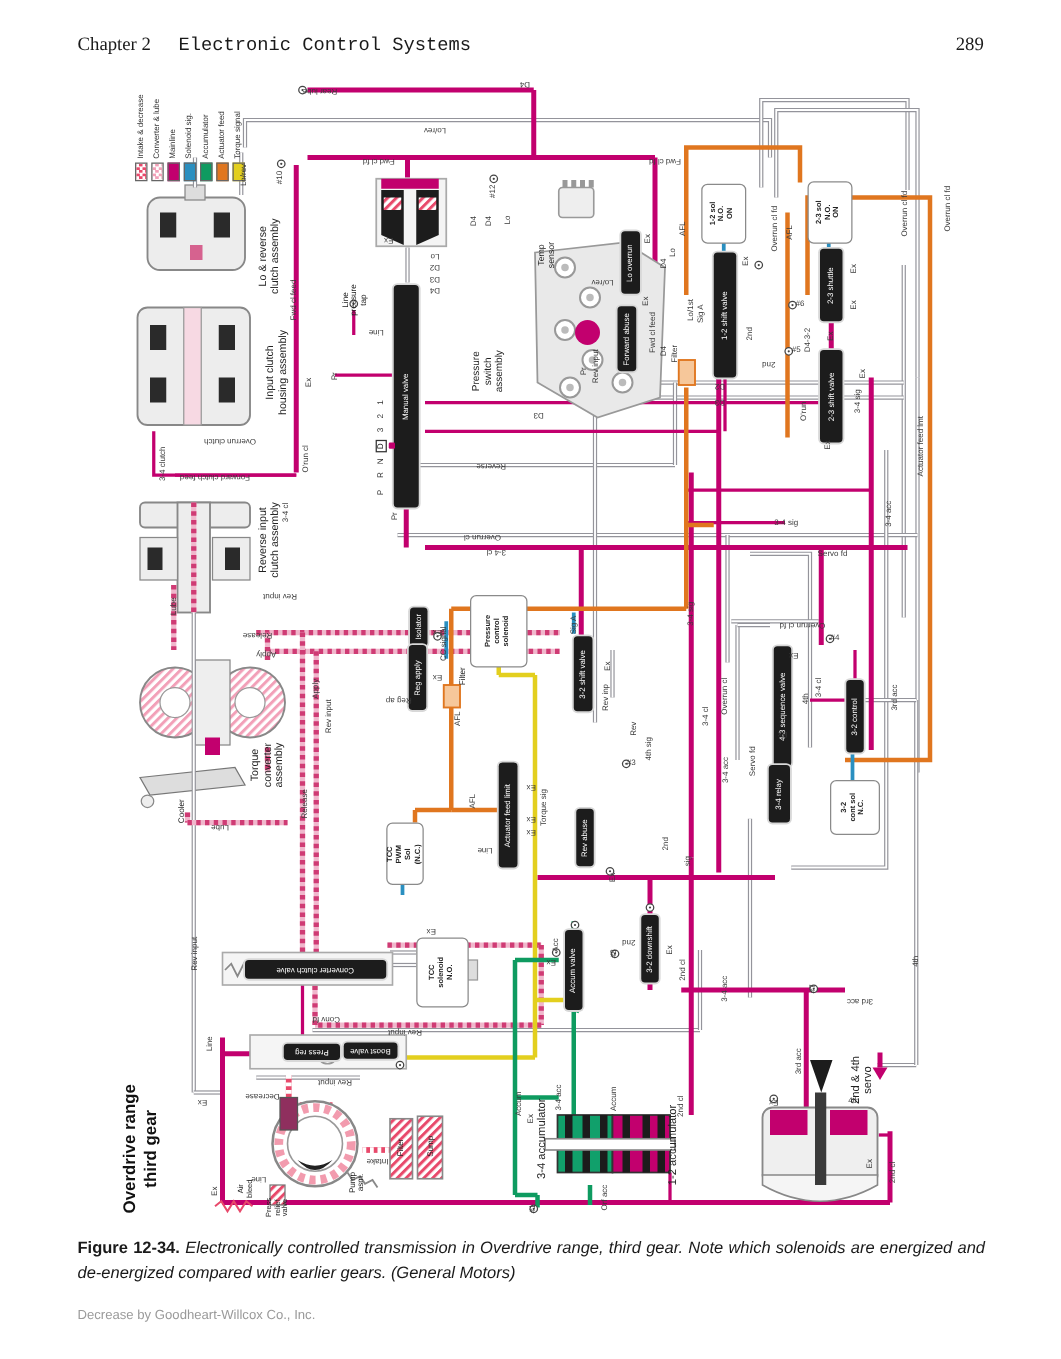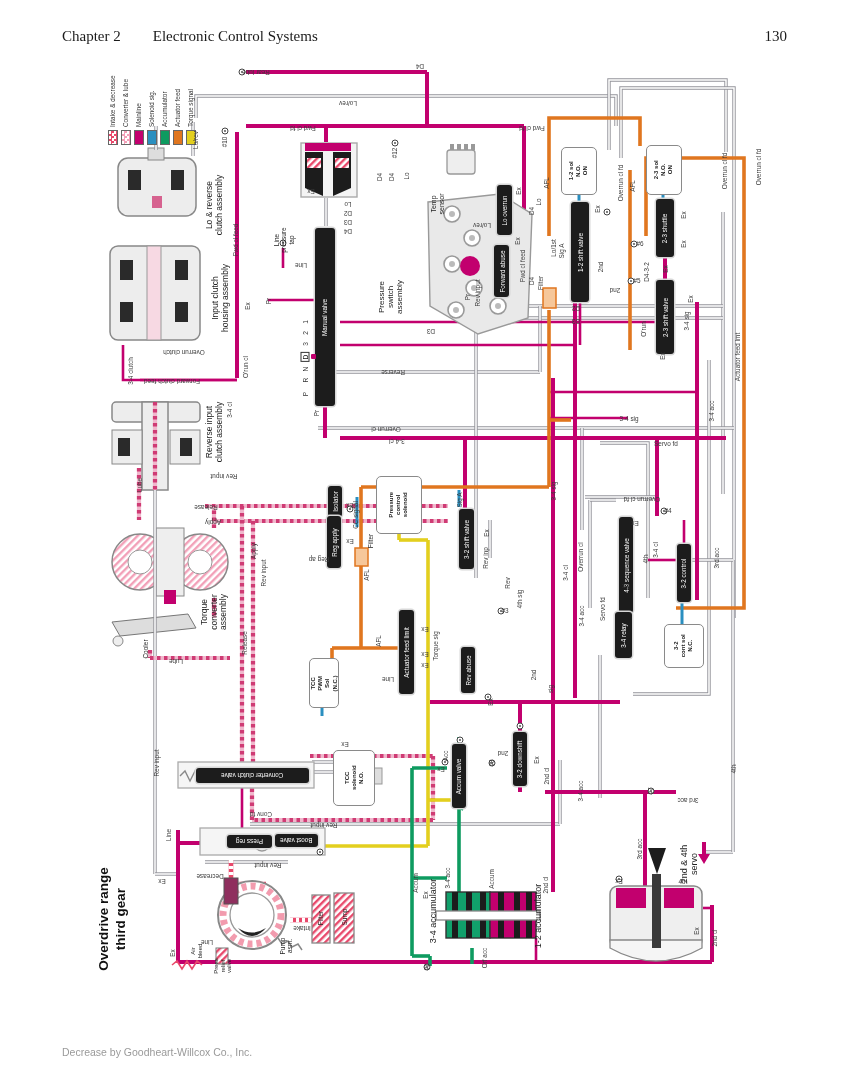--- a/index.html
+++ b/index.html
@@ -1,20 +1,20 @@
 <!DOCTYPE html>
 <html><head>
 <meta charset="utf-8">
 <style>
   html,body{margin:0;padding:0;background:#fff;}
   .page{position:relative;width:849px;height:1087px;background:#fff;overflow:hidden;
         font-family:"Liberation Sans",sans-serif;}
   .header{position:absolute;top:28px;left:62px;right:62px;height:20px;
           font-family:"Liberation Serif",serif;font-size:15px;color:#1a1a1a;}
-  .htitle{margin-left:32px;}
+  .htitle{margin-left:22px;font-family:Liberation Mono, monospace;}
   .pageno{position:absolute;right:0;top:0;}
   svg.dsvg{position:absolute;left:0;top:0;}
   
   .ml{stroke:#c2006e;stroke-width:4;fill:none;}
   .mls{stroke:#c2006e;stroke-width:2.6;fill:none;}
   .gr{stroke:#94949b;stroke-width:3.4;fill:none;}
   .grc{stroke:#ffffff;stroke-width:1.5;fill:none;}
   .or{stroke:#e0761f;stroke-width:3.6;fill:none;}
   .yl{stroke:#e3cf1e;stroke-width:3.6;fill:none;}
   .gn{stroke:#0e9b60;stroke-width:3.6;fill:none;}
@@ -48,21 +48,21 @@
   .caption em{font-style:italic;}
   .footer{position:absolute;left:62px;top:1046px;font-size:10.5px;color:#9a9a9a;}
 </style>
 </head>
 <body>
 
 <div class="page">
 
   <div class="header">
     <span>Chapter 2</span><span class="htitle">Electronic Control Systems</span>
-    <span class="pageno">130</span>
+    <span class="pageno">289</span>
   </div>
 
   <svg class="dsvg" width="849" height="1087" viewBox="0 0 849 1087">
     <defs>
       <pattern id="hp" width="5" height="5" patternTransform="rotate(45)" patternUnits="userSpaceOnUse">
         <rect width="5" height="5" fill="#fff"></rect>
           <rect width="2.4" height="5" fill="#e8496b"></rect>
       </pattern>
       <pattern id="hpl" width="5" height="5" patternTransform="rotate(45)" patternUnits="userSpaceOnUse">
         <rect width="5" height="5" fill="#fff"></rect>
@@ -693,15 +693,16 @@
       <span class="sel" style="left: 305px; top: 322px;">1</span>
       <span class="sel" style="left: 305px; top: 333px;">2</span>
       <span class="sel" style="left: 305px; top: 344px;">3</span>
       <span class="sel selD" style="left: 305px; top: 357px;">D</span>
       <span class="sel" style="left: 305px; top: 369px;">N</span>
       <span class="sel" style="left: 305px; top: 380px;">R</span>
       <span class="sel" style="left: 305px; top: 394px;">P</span>
       <div class="seldot" style="left: 311px; top: 354px;"></div>
     </div>
 
+  <p class="caption"><strong>Figure 12-34.</strong> <em><span>Electronically controlled transmission in Overdrive range, third gear. Note which solenoids are energized and de-energized compared with earlier gears.</span> <span>(General Motors)</span></em></p>
 
   <div class="footer">Decrease by Goodheart-Willcox Co., Inc.</div>
 </div>
 
 </body></html>

